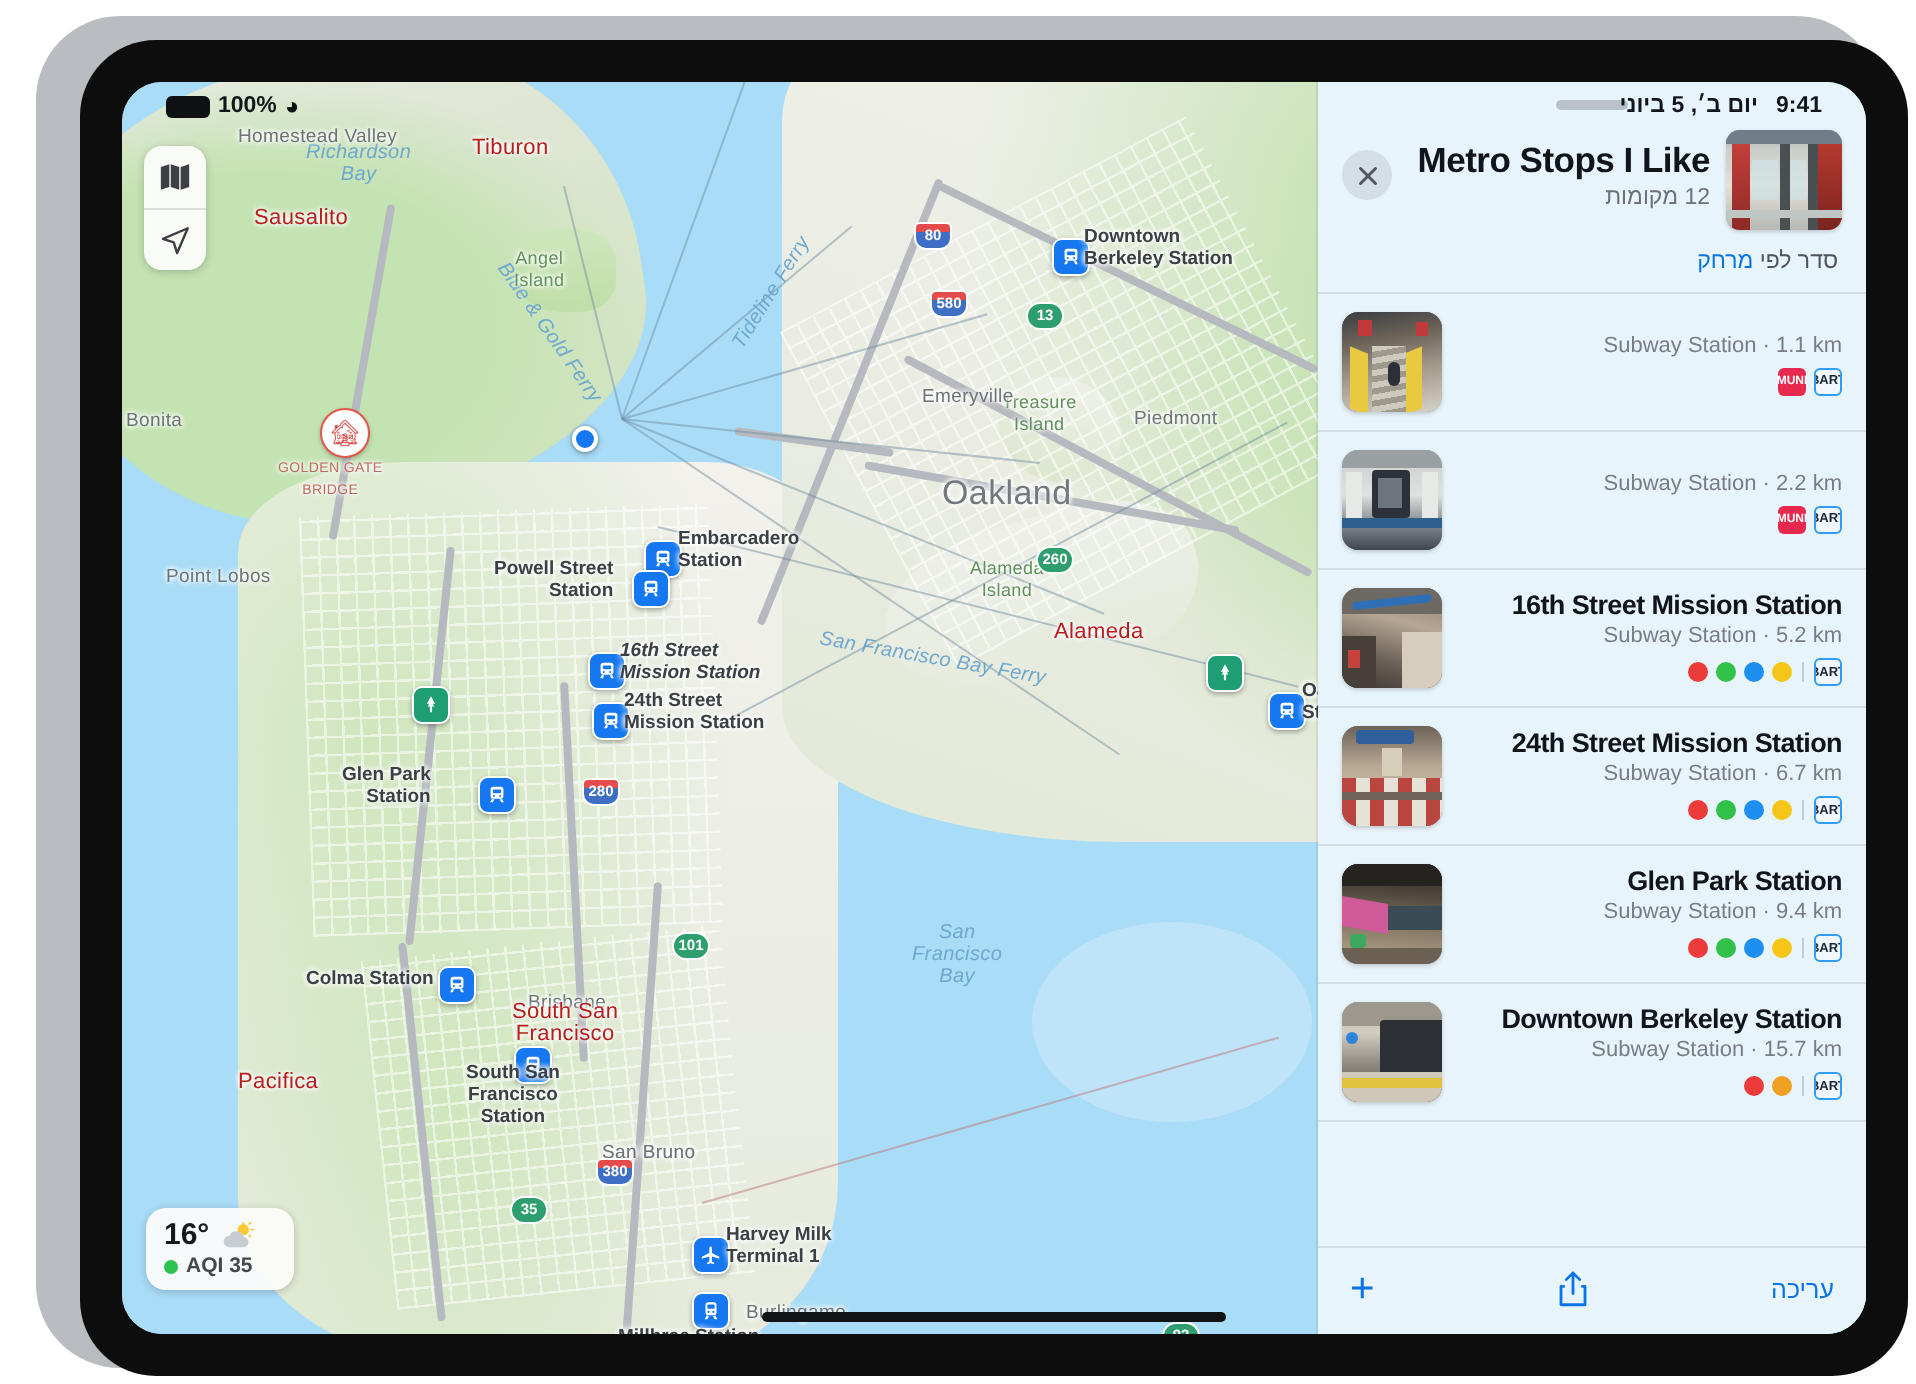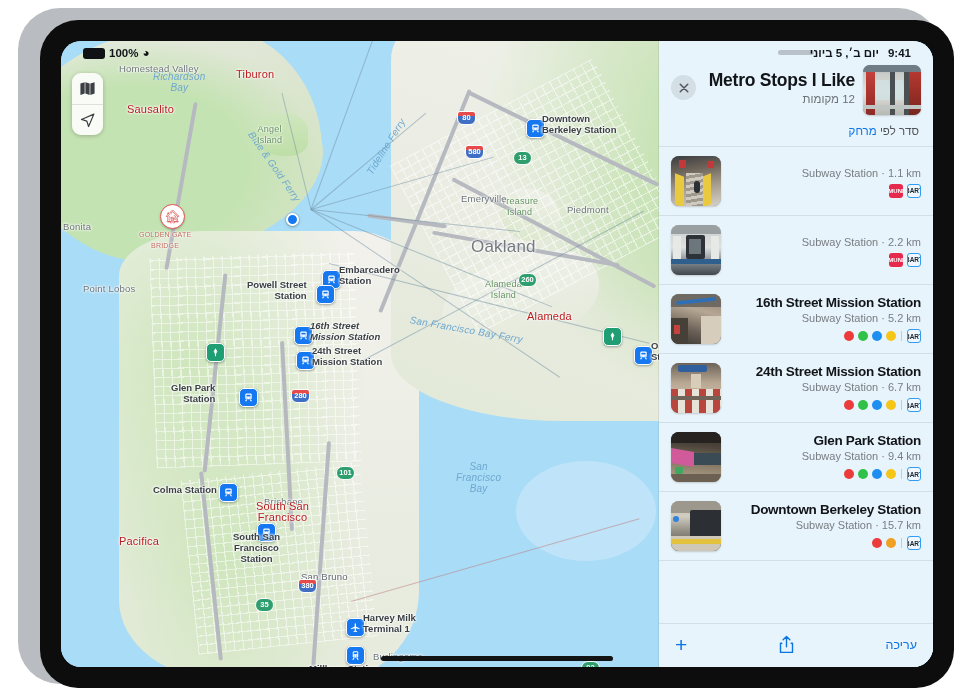--- a/index.html
+++ b/index.html
@@ -357,21 +357,21 @@
           <div class="map-label ctr sm" style="left: 58px; top: 22px;">Homestead Valley</div>
           <div class="map-label ctr city" style="left: 175px; top: 28px;">Tiburon</div>
           <div class="map-label ctr city" style="left: 66px; top: 63px;">Sausalito</div>
           <div class="map-label ctr park" style="left: 196px; top: 83px;">Angel<br>Island</div>
           <div class="map-label ctr park" style="left: 440px; top: 155px;">Treasure<br>Island</div>
           <div class="map-label ctr sm" style="left: 400px; top: 152px;">Emeryville</div>
           <div class="map-label ctr sm" style="left: 506px; top: 163px;">Piedmont</div>
           <div class="map-label ctr big" style="left: 410px; top: 200px;">Oakland</div>
           <div class="map-label ctr park" style="left: 424px; top: 238px;">Alameda<br>Island</div>
           <div class="map-label ctr city" style="left: 466px; top: 270px;">Alameda</div>
-          <div class="map-label ctr sm" style="left: 2px; top: 180px; text-align: right;">Bonita</div>
+          <div class="map-label ctr sm" style="left: 2px; top: 164px; text-align: right;">Bonita</div>
           <div class="map-label ctr sm" style="left: 22px; top: 242px;">Point Lobos</div>
           <div class="map-label ctr sm" style="left: 203px; top: 455px;">Brisbane</div>
           <div class="map-label ctr city" style="left: 195px; top: 460px;">South San<br>Francisco</div>
           <div class="map-label ctr city" style="left: 58px; top: 495px;">Pacifica</div>
           <div class="map-label ctr sm" style="left: 240px; top: 530px;">San Bruno</div>
           <div class="map-label ctr sm" style="left: 312px; top: 610px;">Burlingame</div>
           <div class="map-label ctr sm" style="left: 240px; top: 530px;">San Bruno</div>
           <div class="shield i" style="left: 396px; top: 70px;">80</div>
           <div class="shield i" style="left: 404px; top: 104px;">580</div>
           <div class="shield us" style="left: 452px; top: 110px;">13</div>
@@ -521,20 +521,39 @@
           <path fill="#3c3f43" d="M2 5l6-2v16l-6 2V5zm7-2l6 2v16l-6-2V3zm7 2l6-2v16l-6 2V5z"></path>
         </svg>
       </div>
       <div>
         <svg viewBox="0 0 24 24">
           <path fill="none" stroke="#3c3f43" stroke-width="1.7" stroke-linejoin="round" d="M21 3L3.5 10.5l7.6 2.4 2.4 7.6L21 3z"></path>
         </svg>
       </div>
     </div>
 
+    <div id="weather-widget">
+      <div id="weather-top">
+        <span id="weather-temp">16°</span>
+        <svg width="17" height="14" viewBox="0 0 24 20">
+          <circle cx="16.5" cy="5.5" r="4" fill="#f9c933"></circle>
+          <g stroke="#f9c933" stroke-width="1.3" stroke-linecap="round">
+            <line x1="16.5" y1="0" x2="16.5" y2="1.2"></line>
+            <line x1="22" y1="5.5" x2="23.3" y2="5.5"></line>
+            <line x1="20.6" y1="1.4" x2="21.5" y2=".5"></line>
+            <line x1="20.6" y1="9.6" x2="21.5" y2="10.5"></line>
+          </g>
+          <path fill="#c7cdd3" d="M6.5 18h10a3.6 3.6 0 0 0 .2-7.2A5.3 5.3 0 0 0 6.6 9.9 3.9 3.9 0 0 0 6.5 18z"></path>
+        </svg>
+      </div>
+      <div id="weather-bottom">
+        <span class="aqi-dot"></span>
+        <span id="weather-aqi">AQI 35</span>
+      </div>
+    </div>
 
     <div id="place-panel">
 
       <div id="panel-handle"></div>
 
       <div id="panel-header">
         <button id="close-button">
           <svg width="10" height="10" viewBox="0 0 12 12">
             <path stroke="#53585d" stroke-width="1.8" stroke-linecap="round" d="M1.5 1.5l9 9M10.5 1.5l-9 9"></path>
           </svg>

